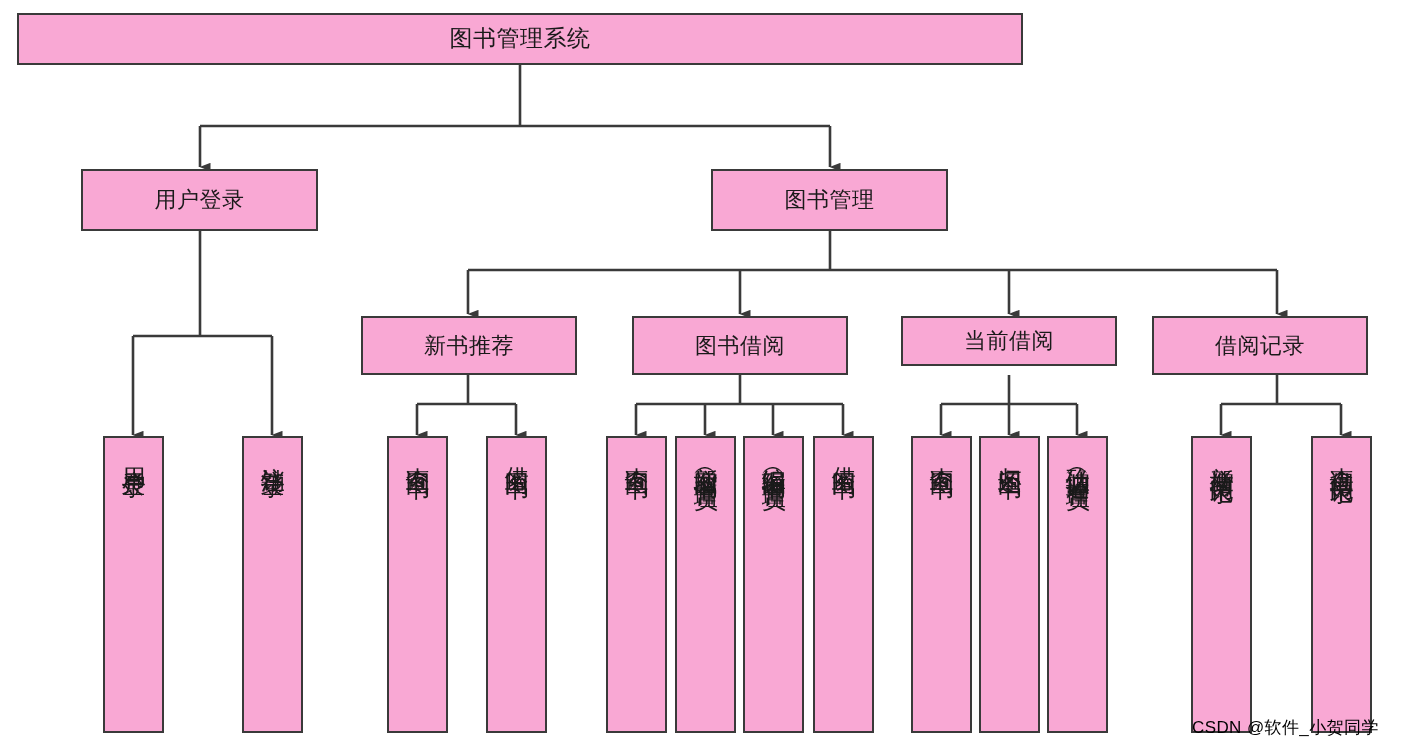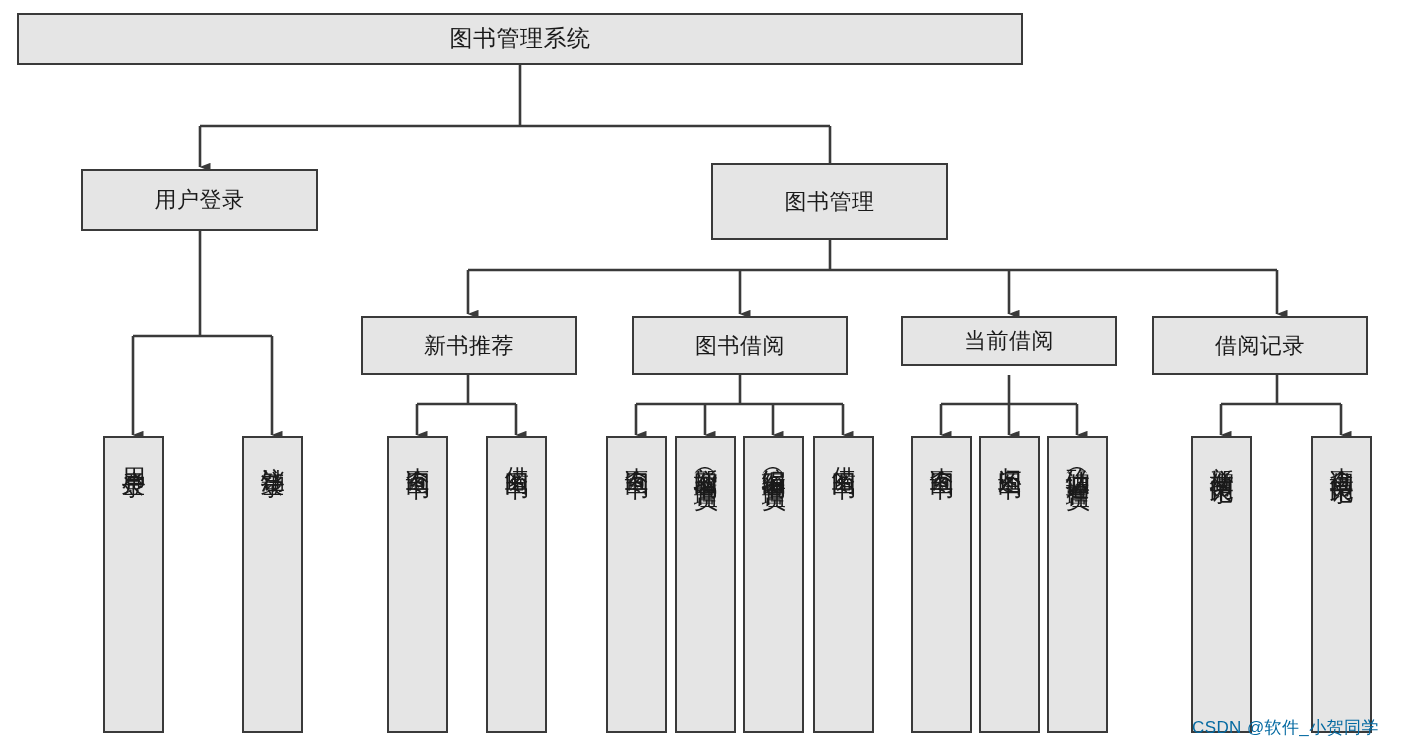--- a/index.html
+++ b/index.html
@@ -21,21 +21,21 @@
     position: absolute;
     left: 0;
     top: 0;
     width: 1405px;
     height: 747px;
     pointer-events: none;
   }
   .node {
     position: absolute;
     box-sizing: border-box;
-    background: #e5e5e5;
+    background: #f9a8d4;
     border: 2px solid #3a3a3a;
     display: flex;
     align-items: center;
     justify-content: center;
     color: #1a1a1a;
     z-index: 3;
   }
   .node .label {
     line-height: 1.18;
     letter-spacing: 0.5px;
@@ -54,21 +54,21 @@
     text-orientation: upright;
     font-size: 24px;
     letter-spacing: 3px;
   }
   .node.root .label { font-size: 23px; }
   .watermark {
     position: absolute;
     left: 1192px;
     top: 716px;
     font-size: 17px;
-    color: #0369a1;
+    color: #000000;
     z-index: 5;
     white-space: nowrap;
     letter-spacing: 0.4px;
   }
 </style>
 </head>
 <body>
 
 <div id="canvas">
 
@@ -125,21 +125,21 @@
   </svg>
 
   <div class="node horiz root" style="left:17px; top:13px; width:1006px; height:52px;">
     <span class="label">图书管理系统</span>
   </div>
 
   <div class="node horiz" style="left:81px; top:169px; width:237px; height:62px;">
     <span class="label">用户登录</span>
   </div>
 
-  <div class="node horiz" style="left:711px; top:163px; width:237px; height:77px;text-align:right;">
+  <div class="node horiz" style="left:711px; top:169px; width:237px; height:62px;text-align:right;">
     <span class="label">图书管理</span>
   </div>
 
   <div class="node horiz" style="left:632px; top:316px; width:216px; height:59px;">
     <span class="label">图书借阅</span>
   </div>
 
   <div class="node horiz" style="left:361px; top:316px; width:216px; height:59px;">
     <span class="label">新书推荐</span>
   </div>

